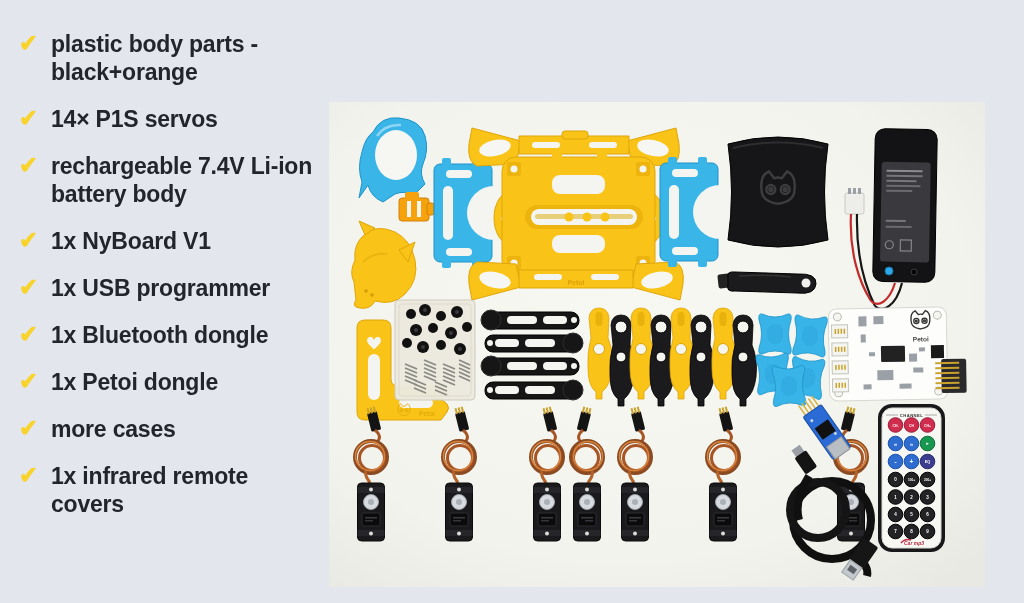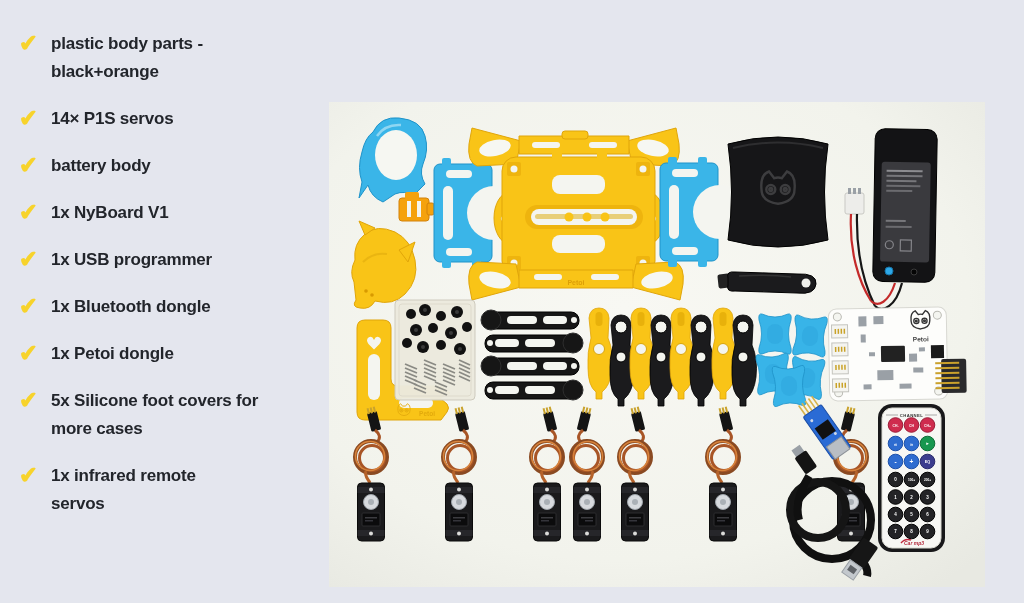--- a/index.html
+++ b/index.html
@@ -14,21 +14,21 @@
     width:330px;list-style:none;
   }
   ul.checklist li{
     display:flex;align-items:flex-start;gap:9px;margin-bottom:19px;
   }
   .chk{
     flex:0 0 27px;width:27px;color:#f7d32b;font-size:23px;line-height:27px;
     font-weight:bold;transform:rotate(-3deg);text-align:center;
   }
   .lines{
-    font-weight:bold;font-size:17px;line-height:28px;color:#22252b;
+    font-weight:bold;font-size:23px;line-height:28px;color:#22252b;
     letter-spacing:-0.2px;
   }
   .lines span{display:block;}
   .photo{
     position:absolute;left:329px;top:102px;width:656px;height:485px;
   }
   .photo svg{display:block;width:656px;height:485px;}
   svg text{font-family:"Liberation Sans", sans-serif;font-weight:bold;}
 </style>
 </head>
@@ -46,20 +46,21 @@
     </li>
     <li>
       <span class="chk">✔</span>
       <span class="lines">
         <span>14× P1S servos</span>
       </span>
     </li>
     <li>
       <span class="chk">✔</span>
       <span class="lines">
+        <span>rechargeable 7.4V Li-ion</span>
         <span>battery body</span>
       </span>
     </li>
     <li>
       <span class="chk">✔</span>
       <span class="lines">
         <span>1x NyBoard V1</span>
       </span>
     </li>
     <li>
@@ -76,29 +77,28 @@
     </li>
     <li>
       <span class="chk">✔</span>
       <span class="lines">
         <span>1x Petoi dongle</span>
       </span>
     </li>
     <li>
       <span class="chk">✔</span>
       <span class="lines">
-        <span>5x Silicone foot covers for</span>
         <span>more cases</span>
       </span>
     </li>
     <li>
       <span class="chk">✔</span>
       <span class="lines">
         <span>1x infrared remote</span>
-        <span>servos</span>
+        <span>covers</span>
       </span>
     </li>
   </ul>
 
   <div class="photo">
   <svg viewBox="0 0 656 485" xmlns="http://www.w3.org/2000/svg">
     <defs>
       <radialGradient id="bgg" cx="45%" cy="42%" r="75%">
         <stop offset="0%" stop-color="#f8f8f3"></stop>
         <stop offset="70%" stop-color="#f2f3ec"></stop>

